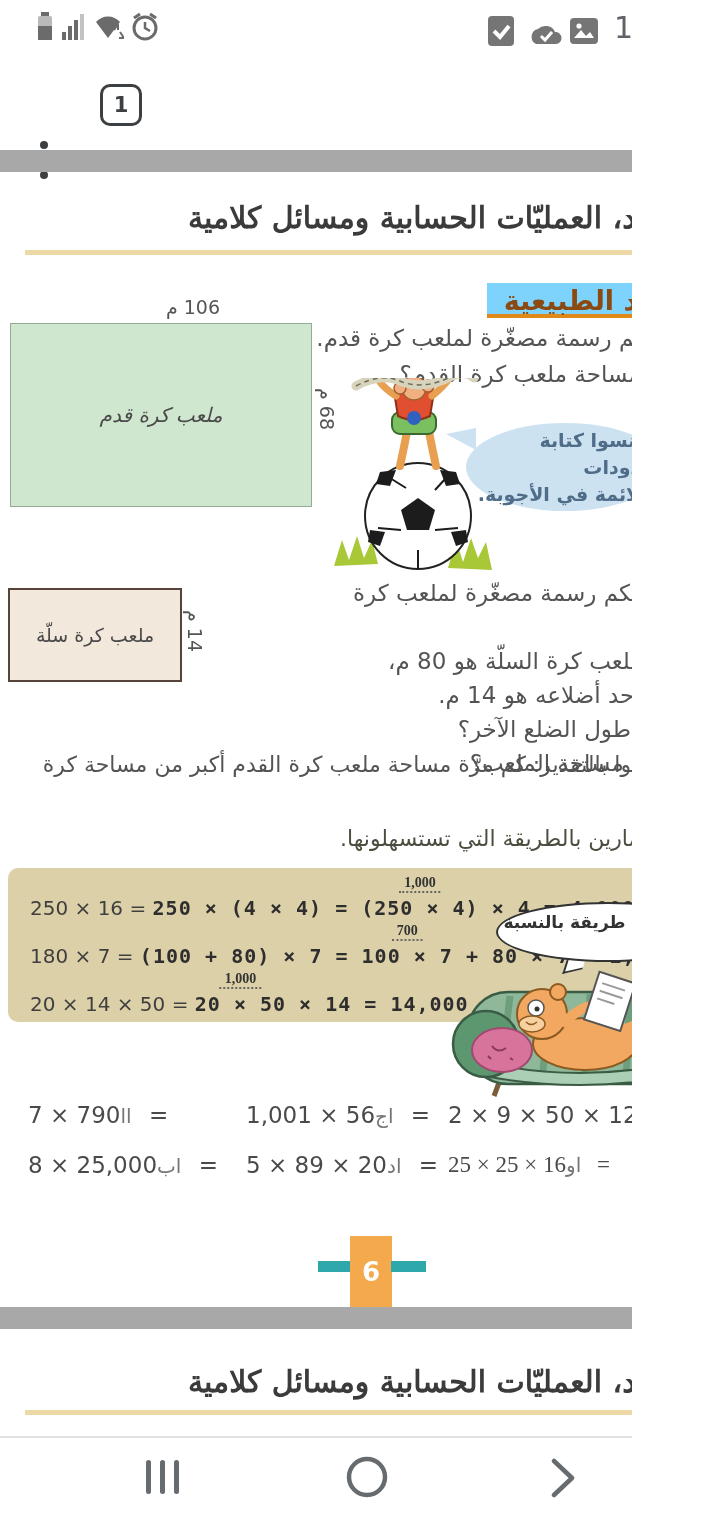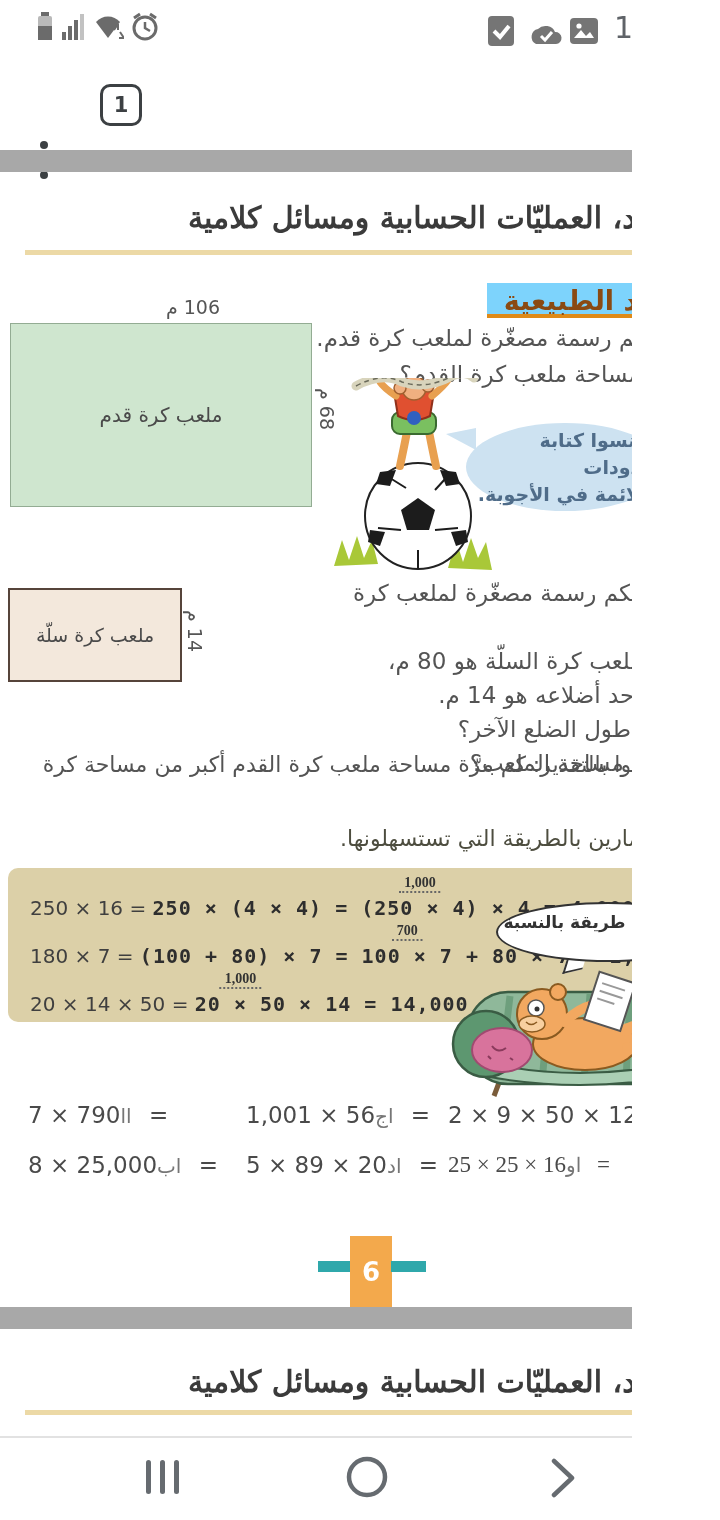--- a/index.html
+++ b/index.html
@@ -116,21 +116,21 @@
     <span style="margin-right:10px;">الأعداد الطبيعية</span>
   </div>
 
   <div class="abs rtl qtext" style="left:300px;top:320px;width:406px;">
     <div>أ. أمامكم رسمة مصغّرة لملعب كرة قدم.</div>
     <div>ما هي مساحة ملعب كرة القدم؟</div>
   </div>
   <div class="edge-tab" style="left:712px;top:322px;width:8px;height:26px;background:#f0a94a;"></div>
 
   <div class="abs" style="left:10px;top:323px;width:300px;height:182px;background:#cfe6cf;border:1px solid #93ac93;
-              display:flex;align-items:center;justify-content:center;">
+              display:flex;align-items:center;justify-content:center;font-style:italic;">
     <span class="rtl dim-label" style="font-size:20px;color:#4a4a4a;">ملعب كرة قدم</span>
   </div>
   <div class="abs rtl dim-label" style="left:100px;top:296px;width:120px;">106 م</div>
   <div class="abs rtl dim-label rot90" style="left:338px;top:388px;">68 م</div>
 
   <div class="abs" style="left:330px;top:378px;">
     <svg width="180" height="198">
       <path d="M4 188 l8 -26 l7 20 l8 -24 l7 22 l8 -18 l6 24 Z" fill="#a9c838"></path>
       <path d="M118 190 l8 -28 l7 22 l8 -24 l7 20 l8 -16 l6 28 Z" fill="#a9c838"></path>
       <circle cx="88" cy="138" r="53" fill="#fff" stroke="#222" stroke-width="2"></circle>

